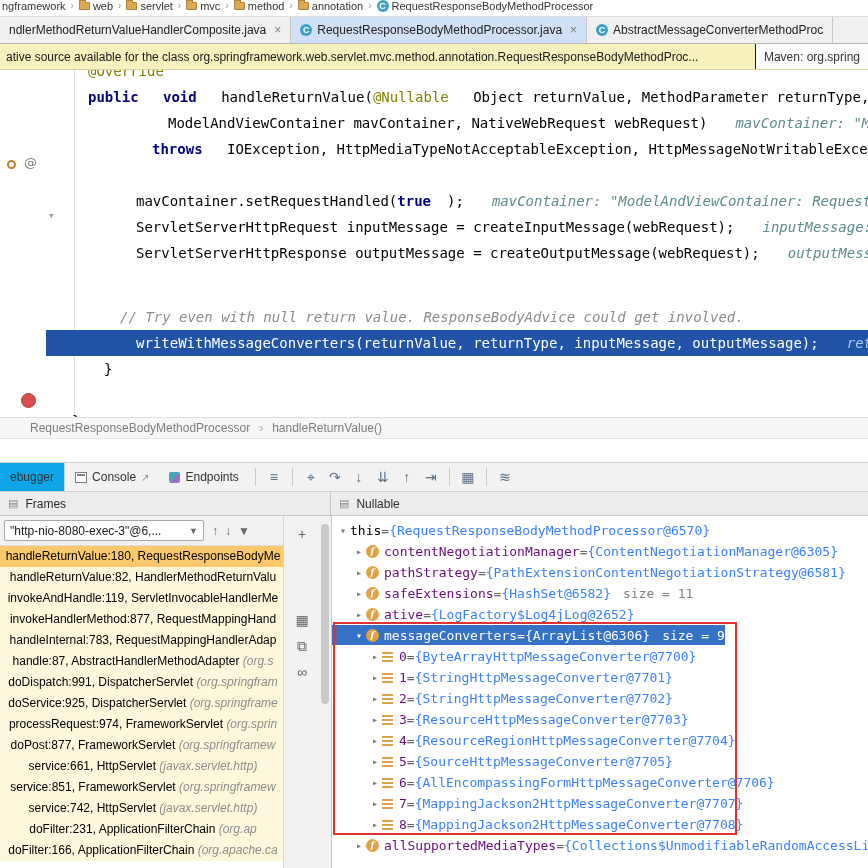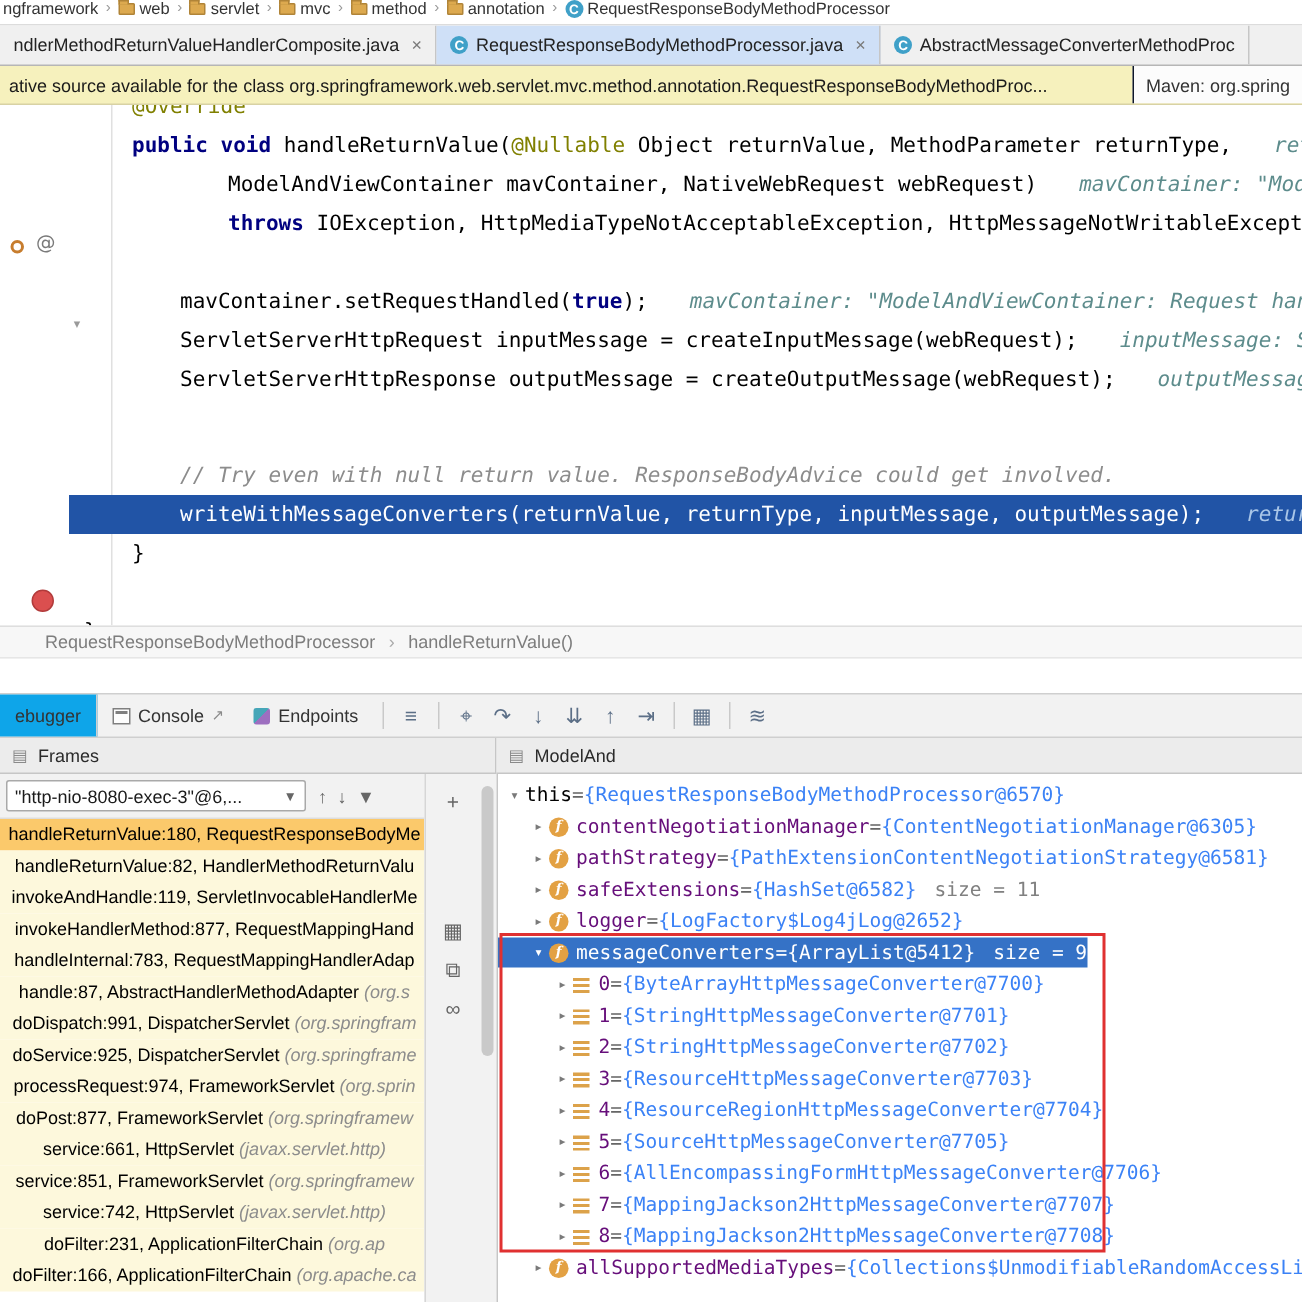--- a/index.html
+++ b/index.html
@@ -40,21 +40,21 @@
   .editor { position:absolute; top:70px; left:0; right:0; height:347px; background:#fff;
             font-family:"DejaVu Sans Mono",monospace; font-size:14px; overflow:hidden; }
   .gutter-divider { position:absolute; left:74px; top:0; bottom:0; width:1px; background:#e0e0e0; }
   .code-lines { position:absolute; left:46px; top:0; right:0; }
   .code-line { height:26px; line-height:26px; white-space:nowrap; overflow:hidden; }
   .code-line.cut { height:14px; display:flex; align-items:flex-end; }
   .code-line.exec { background:#2154a6; }
   .kw  { color:#000080; font-weight:bold; }
   .ann { color:#808000; }
   .com { color:#8c8c8c; font-style:italic; }
-  .p   { color:#000; }
+  .p   { color:#000;margin-left:16px; }
   .exec .p, .exec .kw { color:#fff; font-weight:normal; }
   .hint { color:#5d8c8c; font-style:italic; margin-left:28px; }
   .exec .hint { color:#a9c6e8; }
   .g-ring { position:absolute; left:7px; top:90px; width:9px; height:9px;
             border:2px solid #c77d2e; border-radius:50%; }
   .g-at   { position:absolute; left:24px; top:85px; color:#7a7a7a; font-size:13px;
             font-family:"DejaVu Sans",sans-serif; }
   .g-arrow{ position:absolute; left:48px; top:139px; color:#9a9a9a; font-size:11px; }
   .g-exec { position:absolute; left:21px; top:323px; width:15px; height:15px;
             background:#db4f4f; border:1px solid #b23b3b; border-radius:50%; }
@@ -255,21 +255,21 @@
       </div>
   </div>
 
   <div class="panels">
     <div class="p-header" id="frames-header">
       <span class="hdr-icon">▤</span>
       <span>Frames</span>
     </div>
     <div class="p-header" id="vars-header">
       <span class="hdr-icon">▤</span>
-      <span>ModelAnd</span>
+      <span>Nullable</span>
     </div>
 
     <div class="frames-body">
       <div class="thread-row">
         <div class="thread-combo">
           <span>"http-nio-8080-exec-3"@6,...</span>
           <span class="combo-caret">▼</span>
         </div>
         <div id="thread-icons" style="display:flex;align-items:center;">
             <span class="th-icon">↑</span>
@@ -332,30 +332,30 @@
             <span class="v-exp">▸</span>
             <span class="icon-field">f</span>
             <span class="v-name">safeExtensions</span>
             <span class="v-eq"> = </span>
             <span class="v-val">{HashSet@6582}</span>
             <span class="v-extra">size = 11</span>
           </span></div>
         <div class="vrow"><span class="vrow-inner" style="padding-left: 20px;">
             <span class="v-exp">▸</span>
             <span class="icon-field">f</span>
-            <span class="v-name">logger</span>
+            <span class="v-name">ative</span>
             <span class="v-eq"> = </span>
             <span class="v-val">{LogFactory$Log4jLog@2652}</span>
           </span></div>
         <div class="vrow selected"><span class="vrow-inner" style="padding-left: 20px;">
             <span class="v-exp">▾</span>
             <span class="icon-field">f</span>
             <span class="v-name">messageConverters</span>
             <span class="v-eq"> = </span>
-            <span class="v-val">{ArrayList@5412}</span>
+            <span class="v-val">{ArrayList@6306}</span>
             <span class="v-extra">size = 9</span>
           </span></div>
         <div class="vrow"><span class="vrow-inner" style="padding-left: 36px;">
             <span class="v-exp">▸</span>
             <span class="icon-item"></span>
             <span class="v-name">0</span>
             <span class="v-eq"> = </span>
             <span class="v-val">{ByteArrayHttpMessageConverter@7700}</span>
           </span></div>
         <div class="vrow"><span class="vrow-inner" style="padding-left: 36px;">

